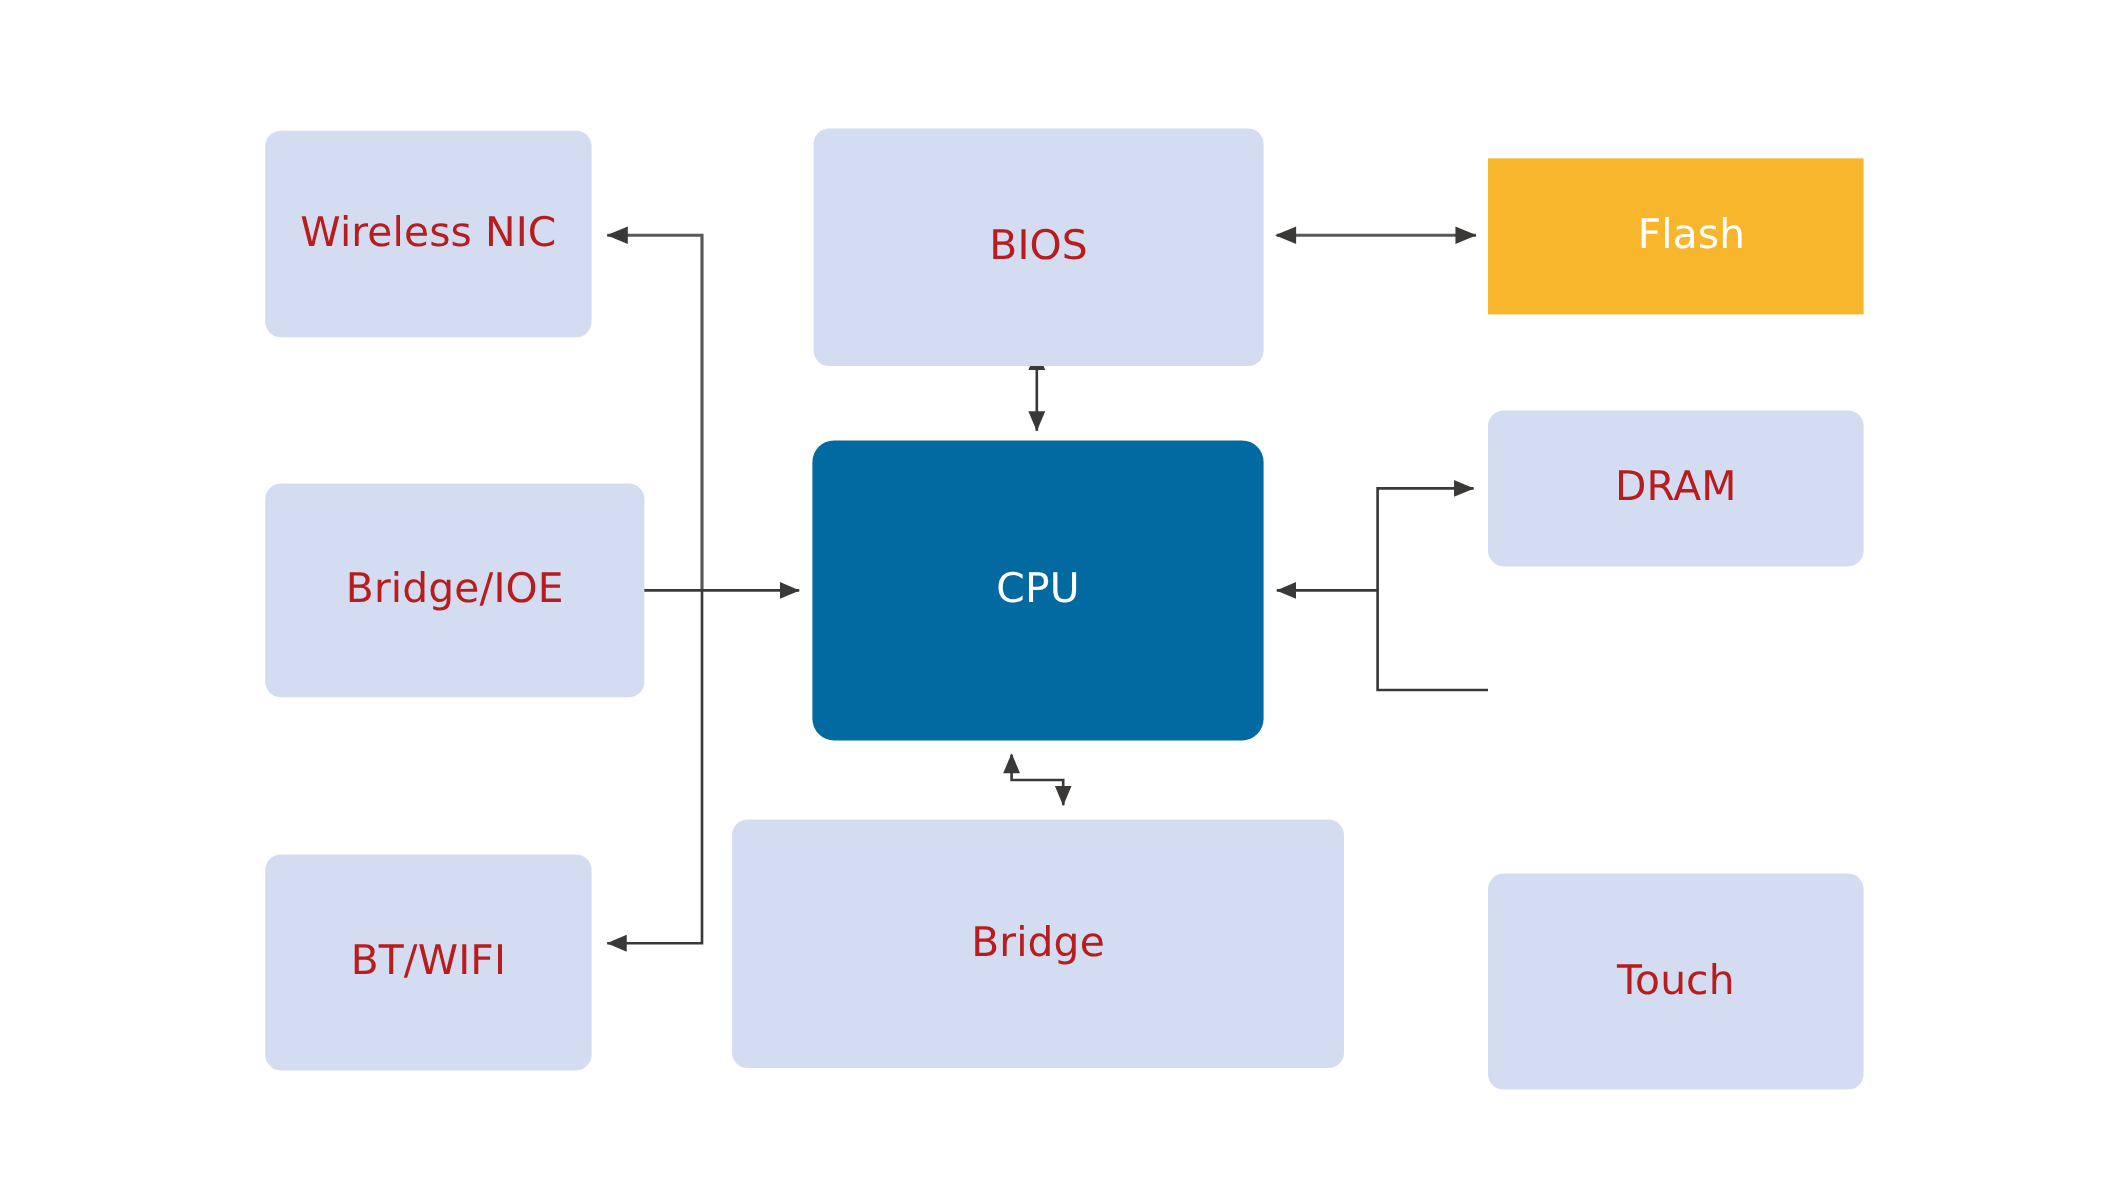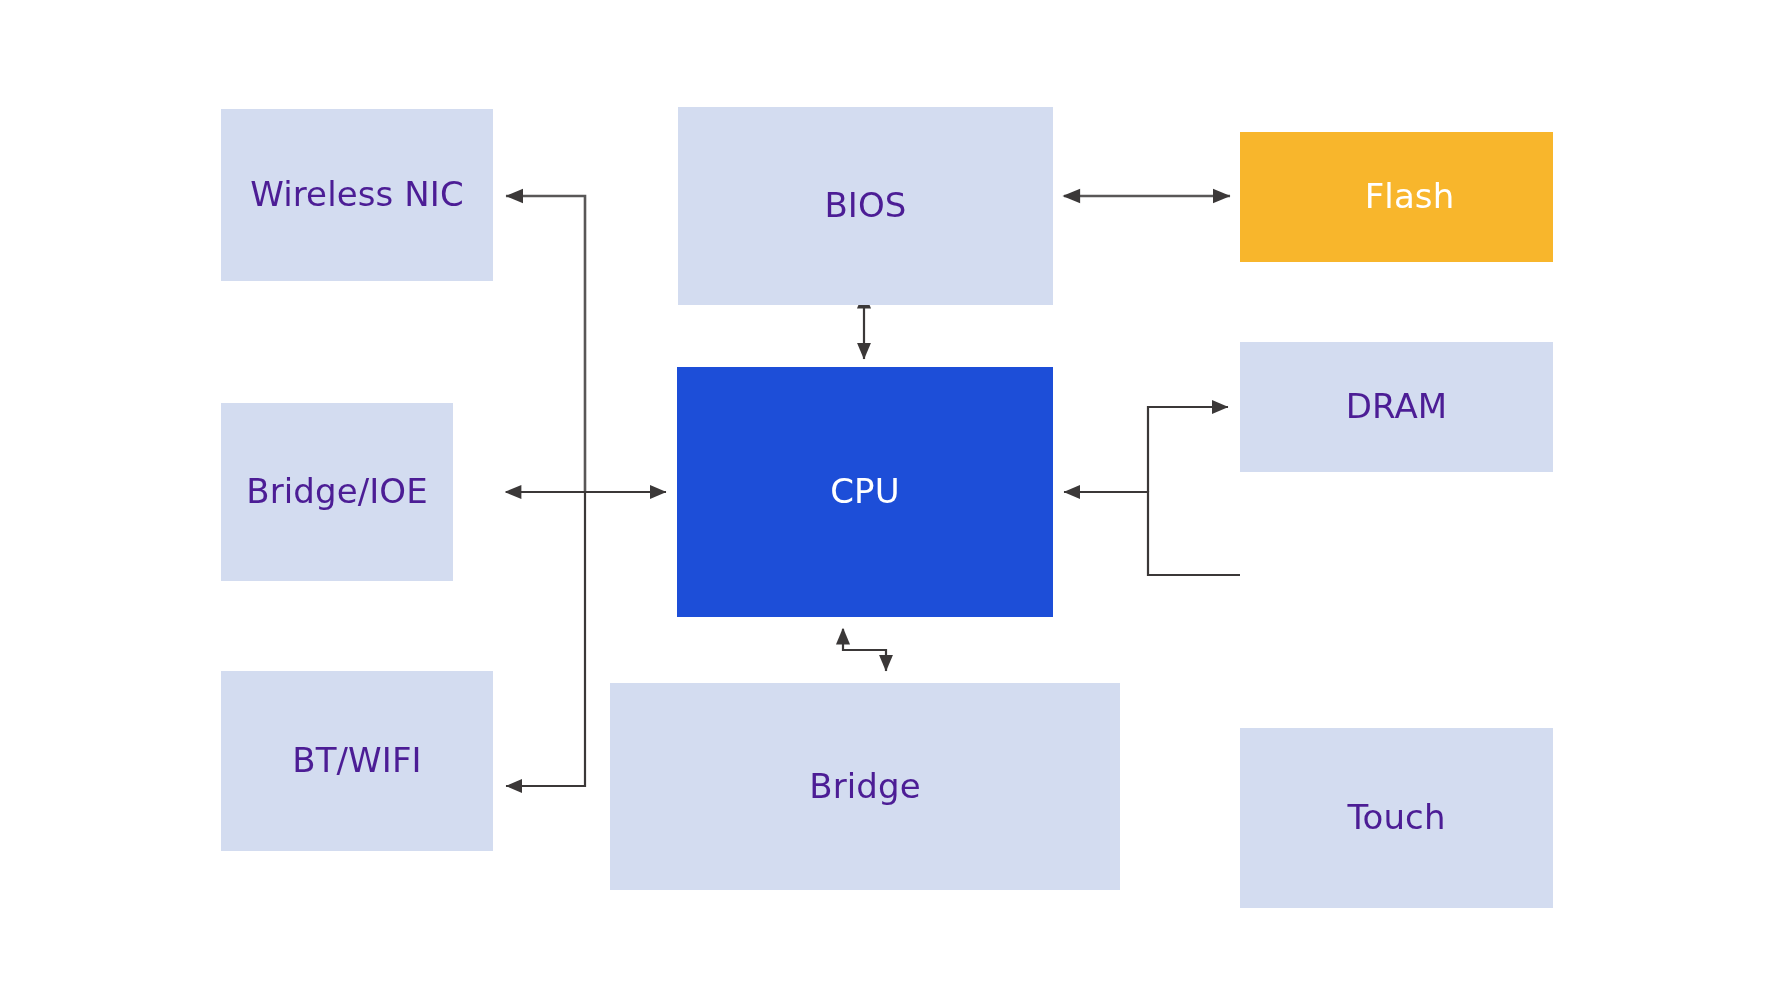--- a/index.html
+++ b/index.html
@@ -26,22 +26,22 @@
     text-align: center;
     line-height: 1.15;
     letter-spacing: 0.1px;
   }
   .node-label {
     display: block;
     width: 100%;
     padding: 0 6px;
     box-sizing: border-box;
   }
-  .fill-light { background: #d3dcf0; color: #4c1d95; }
-  .fill-blue  { background: #1d4ed8; color: #ffffff; }
+  .fill-light { background: #d3dcf0; color: #b91c1c; border-radius: 13px; }
+  .fill-blue  { background: #0369a1; color: #ffffff; border-radius: 18px; }
   .fill-amber { background: #f8b62c; color: #ffffff; }
 
   #edges {
     position: absolute;
     left: 0;
     top: 0;
     width: 1772px;
     height: 1001px;
     pointer-events: none;
   }
@@ -91,25 +91,25 @@
 
     <path class="edge-path" d="M 1240 575 L 1148 575 L 1148 492 L 1064 492" marker-end="url(#arrow-end)"></path>
 
     <path class="edge-path" d="M 843 629 L 843 650 L 886 650 L 886 671" marker-start="url(#arrow-start)" marker-end="url(#arrow-end)"></path>
   </svg>
 
   <div class="node fill-light" style="left:221px; top:109px; width:272px; height:172px; font-size:34px;">
     <span class="node-label">Wireless NIC</span>
   </div>
 
-  <div class="node fill-light" style="left:221px; top:403px; width:232px; height:178px; font-size:34px;">
+  <div class="node fill-light" style="left:221px; top:403px; width:316px; height:178px; font-size:34px;">
     <span class="node-label">Bridge/IOE</span>
   </div>
 
-  <div class="node fill-light" style="left:221px; top:671px; width:272px; height:180px; font-size:34px;">
+  <div class="node fill-light" style="left:221px; top:712px; width:272px; height:180px; font-size:34px;">
     <span class="node-label">BT/WIFI</span>
   </div>
 
   <div class="node fill-light" style="left:678px; top:107px; width:375px; height:198px; font-size:34px;">
     <span class="node-label">BIOS</span>
   </div>
 
   <div class="node fill-blue" style="left:677px; top:367px; width:376px; height:250px; font-size:34px;">
     <span class="node-label">CPU</span>
   </div>

